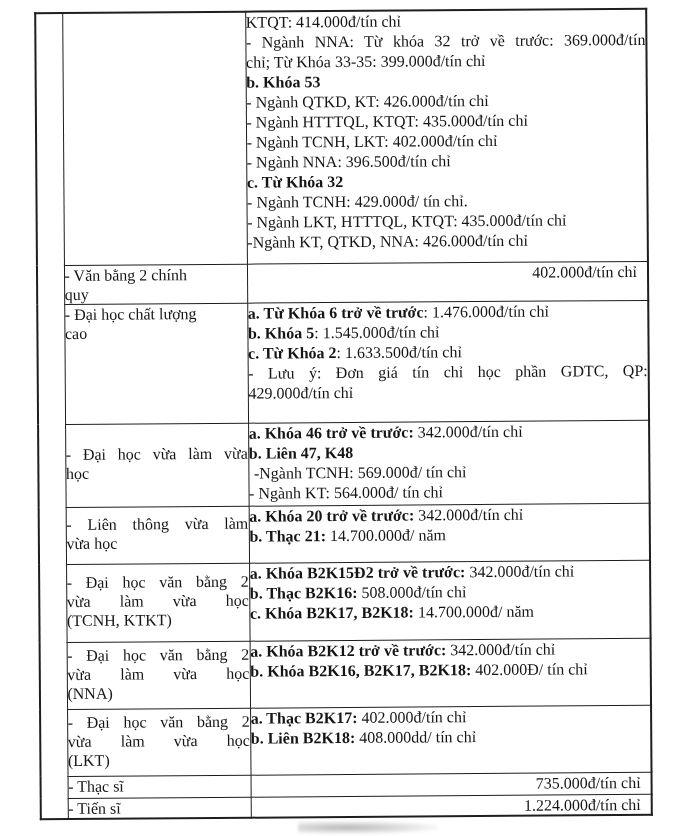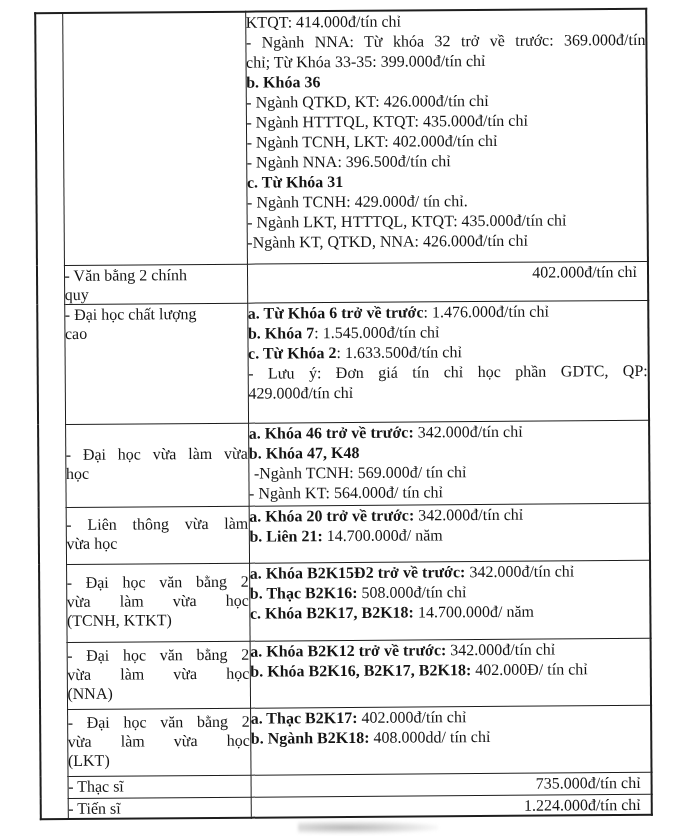--- a/index.html
+++ b/index.html
@@ -82,26 +82,26 @@
       <col style="width:401px">
     </colgroup>
     <tbody id="rows">
         <tr style="height: 252px;">
           <td class="margin-col" rowspan="10"></td>
           <td class="label-cell"></td>
           <td class="content-cell">
             <div class="line"><span>KTQT: 414.000đ/tín chỉ</span></div>
             <div class="line just"><span>- Ngành NNA:  Từ khóa 32 trở về trước: 369.000đ/tín</span></div>
             <div class="line"><span>chỉ; Từ Khóa 33-35: 399.000đ/tín chỉ</span></div>
-            <div class="line"><span class="b">b. Khóa 36</span></div>
+            <div class="line"><span class="b">b. Khóa 53</span></div>
             <div class="line"><span>- Ngành QTKD, KT: 426.000đ/tín chỉ</span></div>
             <div class="line"><span>- Ngành HTTTQL, KTQT: 435.000đ/tín chỉ</span></div>
             <div class="line"><span>- Ngành TCNH, LKT: 402.000đ/tín chỉ</span></div>
             <div class="line"><span>- Ngành NNA: 396.500đ/tín chỉ</span></div>
-            <div class="line"><span class="b">c. Từ Khóa 31</span></div>
+            <div class="line"><span class="b">c. Từ Khóa 32</span></div>
             <div class="line"><span>- Ngành TCNH: 429.000đ/ tín chỉ.</span></div>
             <div class="line"><span>- Ngành LKT, HTTTQL, KTQT: 435.000đ/tín chỉ</span></div>
             <div class="line"><span>-Ngành KT, QTKD, NNA: 426.000đ/tín chỉ</span></div>
           </td>
         </tr>
         <tr style="height: 38px;">
           <td class="label-cell">
             <div class="line">- Văn bằng 2 chính</div>
             <div class="line">quy</div>
           </td>
@@ -109,46 +109,46 @@
             <div class="value">402.000đ/tín chỉ</div>
           </td>
         </tr>
         <tr style="height: 120px;">
           <td class="label-cell">
             <div class="line">- Đại học chất lượng</div>
             <div class="line">cao</div>
           </td>
           <td class="content-cell">
             <div class="line"><span class="b">a. Từ Khóa 6 trở về trước</span><span>: 1.476.000đ/tín chỉ</span></div>
-            <div class="line"><span class="b">b. Khóa 7</span><span>: 1.545.000đ/tín chỉ</span></div>
+            <div class="line"><span class="b">b. Khóa 5</span><span>: 1.545.000đ/tín chỉ</span></div>
             <div class="line"><span class="b">c. Từ Khóa 2</span><span>: 1.633.500đ/tín chỉ</span></div>
             <div class="line just"><span>- Lưu ý: Đơn giá tín chỉ học phần GDTC, QP:</span></div>
             <div class="line"><span>429.000đ/tín chỉ</span></div>
           </td>
         </tr>
         <tr style="height: 83px;">
           <td class="label-cell fit v-mid">
             <div class="line">- Đại học vừa làm vừa</div>
             <div class="line">học</div>
           </td>
           <td class="content-cell">
             <div class="line"><span class="b">a. Khóa 46 trở về trước:</span><span> 342.000đ/tín chỉ</span></div>
-            <div class="line"><span class="b">b. Khóa 47, K48</span></div>
+            <div class="line"><span class="b">b. Liên 47, K48</span></div>
             <div class="line ind"><span>-Ngành TCNH: 569.000đ/ tín chỉ</span></div>
             <div class="line"><span>- Ngành KT: 564.000đ/ tín chỉ</span></div>
           </td>
         </tr>
         <tr style="height: 57px;">
           <td class="label-cell fit v-mid">
             <div class="line">- Liên thông vừa làm</div>
             <div class="line">vừa học</div>
           </td>
           <td class="content-cell">
             <div class="line"><span class="b">a. Khóa 20 trở về trước:</span><span> 342.000đ/tín chỉ</span></div>
-            <div class="line"><span class="b">b. Liên 21:</span><span> 14.700.000đ/ năm</span></div>
+            <div class="line"><span class="b">b. Thạc 21:</span><span> 14.700.000đ/ năm</span></div>
           </td>
         </tr>
         <tr style="height: 78px;">
           <td class="label-cell fit v-mid">
             <div class="line">- Đại học văn bằng 2</div>
             <div class="line">vừa làm vừa học</div>
             <div class="line">(TCNH, KTKT)</div>
           </td>
           <td class="content-cell">
             <div class="line"><span class="b">a. Khóa B2K15Đ2 trở về trước:</span><span> 342.000đ/tín chỉ</span></div>
@@ -168,21 +168,21 @@
           </td>
         </tr>
         <tr style="height: 67px;">
           <td class="label-cell fit v-mid">
             <div class="line">- Đại học văn bằng 2</div>
             <div class="line">vừa làm vừa học</div>
             <div class="line">(LKT)</div>
           </td>
           <td class="content-cell">
             <div class="line"><span class="b">a. Thạc B2K17:</span><span> 402.000đ/tín chỉ</span></div>
-            <div class="line"><span class="b">b. Ngành B2K18:</span><span> 408.000dd/ tín chỉ</span></div>
+            <div class="line"><span class="b">b. Liên B2K18:</span><span> 408.000dd/ tín chỉ</span></div>
           </td>
         </tr>
         <tr style="height: 22px;">
           <td class="label-cell">
             <div class="line">- Thạc sĩ</div>
           </td>
           <td class="content-cell">
             <div class="value">735.000đ/tín chỉ</div>
           </td>
         </tr>

